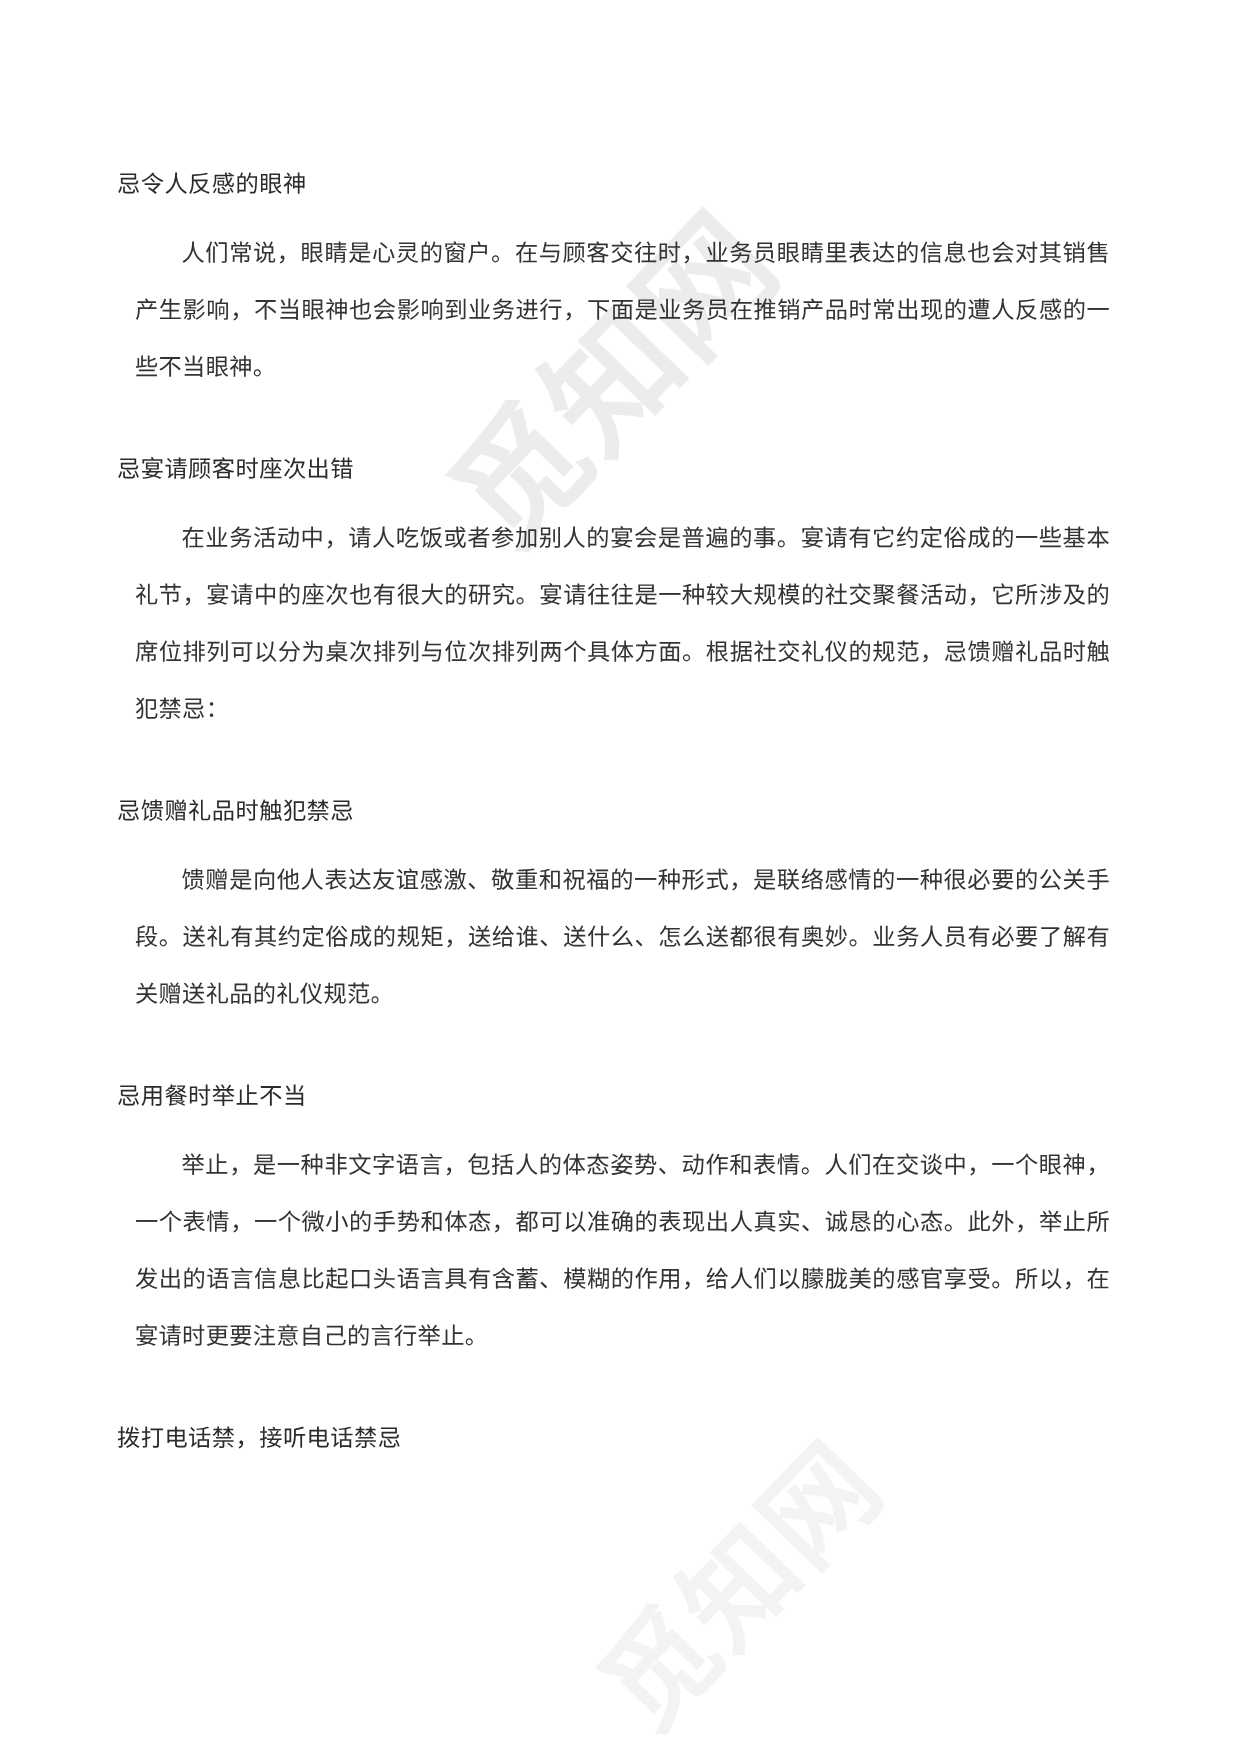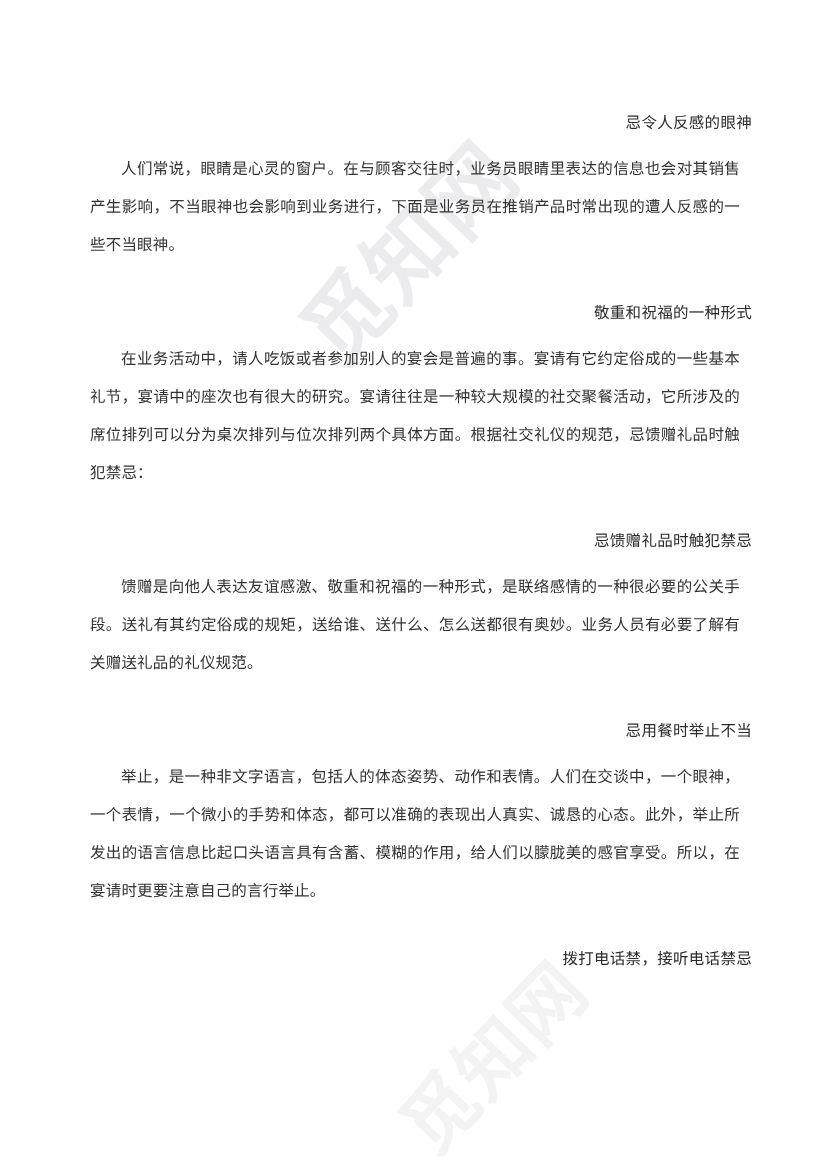--- a/index.html
+++ b/index.html
@@ -70,21 +70,20 @@
   }
 
   .section-heading {
     font-family: "DejaVu Sans", "Liberation Sans", sans-serif;
     font-size: 15.5px;
     line-height: 30px;
     color: #2b2b2b;
     margin: 0 0 6px 0;
     font-weight: 400;
     letter-spacing: 0.3px;
-    text-align: right;
   }
 
   .section-body {
     font-family: "DejaVu Serif", "Liberation Serif", serif;
     font-size: 15.5px;
     line-height: 38px;
     color: #333333;
     margin: 12px;
     text-align: justify;
     text-justify: inter-character;
@@ -103,21 +102,21 @@
   </div>
 
   <div id="content">
 
     <div class="section">
       <h2 class="section-heading">忌令人反感的眼神</h2>
       <p class="section-body">人们常说，眼睛是心灵的窗户。在与顾客交往时，业务员眼睛里表达的信息也会对其销售产生影响，不当眼神也会影响到业务进行，下面是业务员在推销产品时常出现的遭人反感的一些不当眼神。</p>
     </div>
 
     <div class="section">
-      <h2 class="section-heading">敬重和祝福的一种形式</h2>
+      <h2 class="section-heading">忌宴请顾客时座次出错</h2>
       <p class="section-body">在业务活动中，请人吃饭或者参加别人的宴会是普遍的事。宴请有它约定俗成的一些基本礼节，宴请中的座次也有很大的研究。宴请往往是一种较大规模的社交聚餐活动，它所涉及的席位排列可以分为桌次排列与位次排列两个具体方面。根据社交礼仪的规范，忌馈赠礼品时触犯禁忌：</p>
     </div>
 
     <div class="section">
       <h2 class="section-heading">忌馈赠礼品时触犯禁忌</h2>
       <p class="section-body">馈赠是向他人表达友谊感激、敬重和祝福的一种形式，是联络感情的一种很必要的公关手段。送礼有其约定俗成的规矩，送给谁、送什么、怎么送都很有奥妙。业务人员有必要了解有关赠送礼品的礼仪规范。</p>
     </div>
 
     <div class="section">
       <h2 class="section-heading">忌用餐时举止不当</h2>

